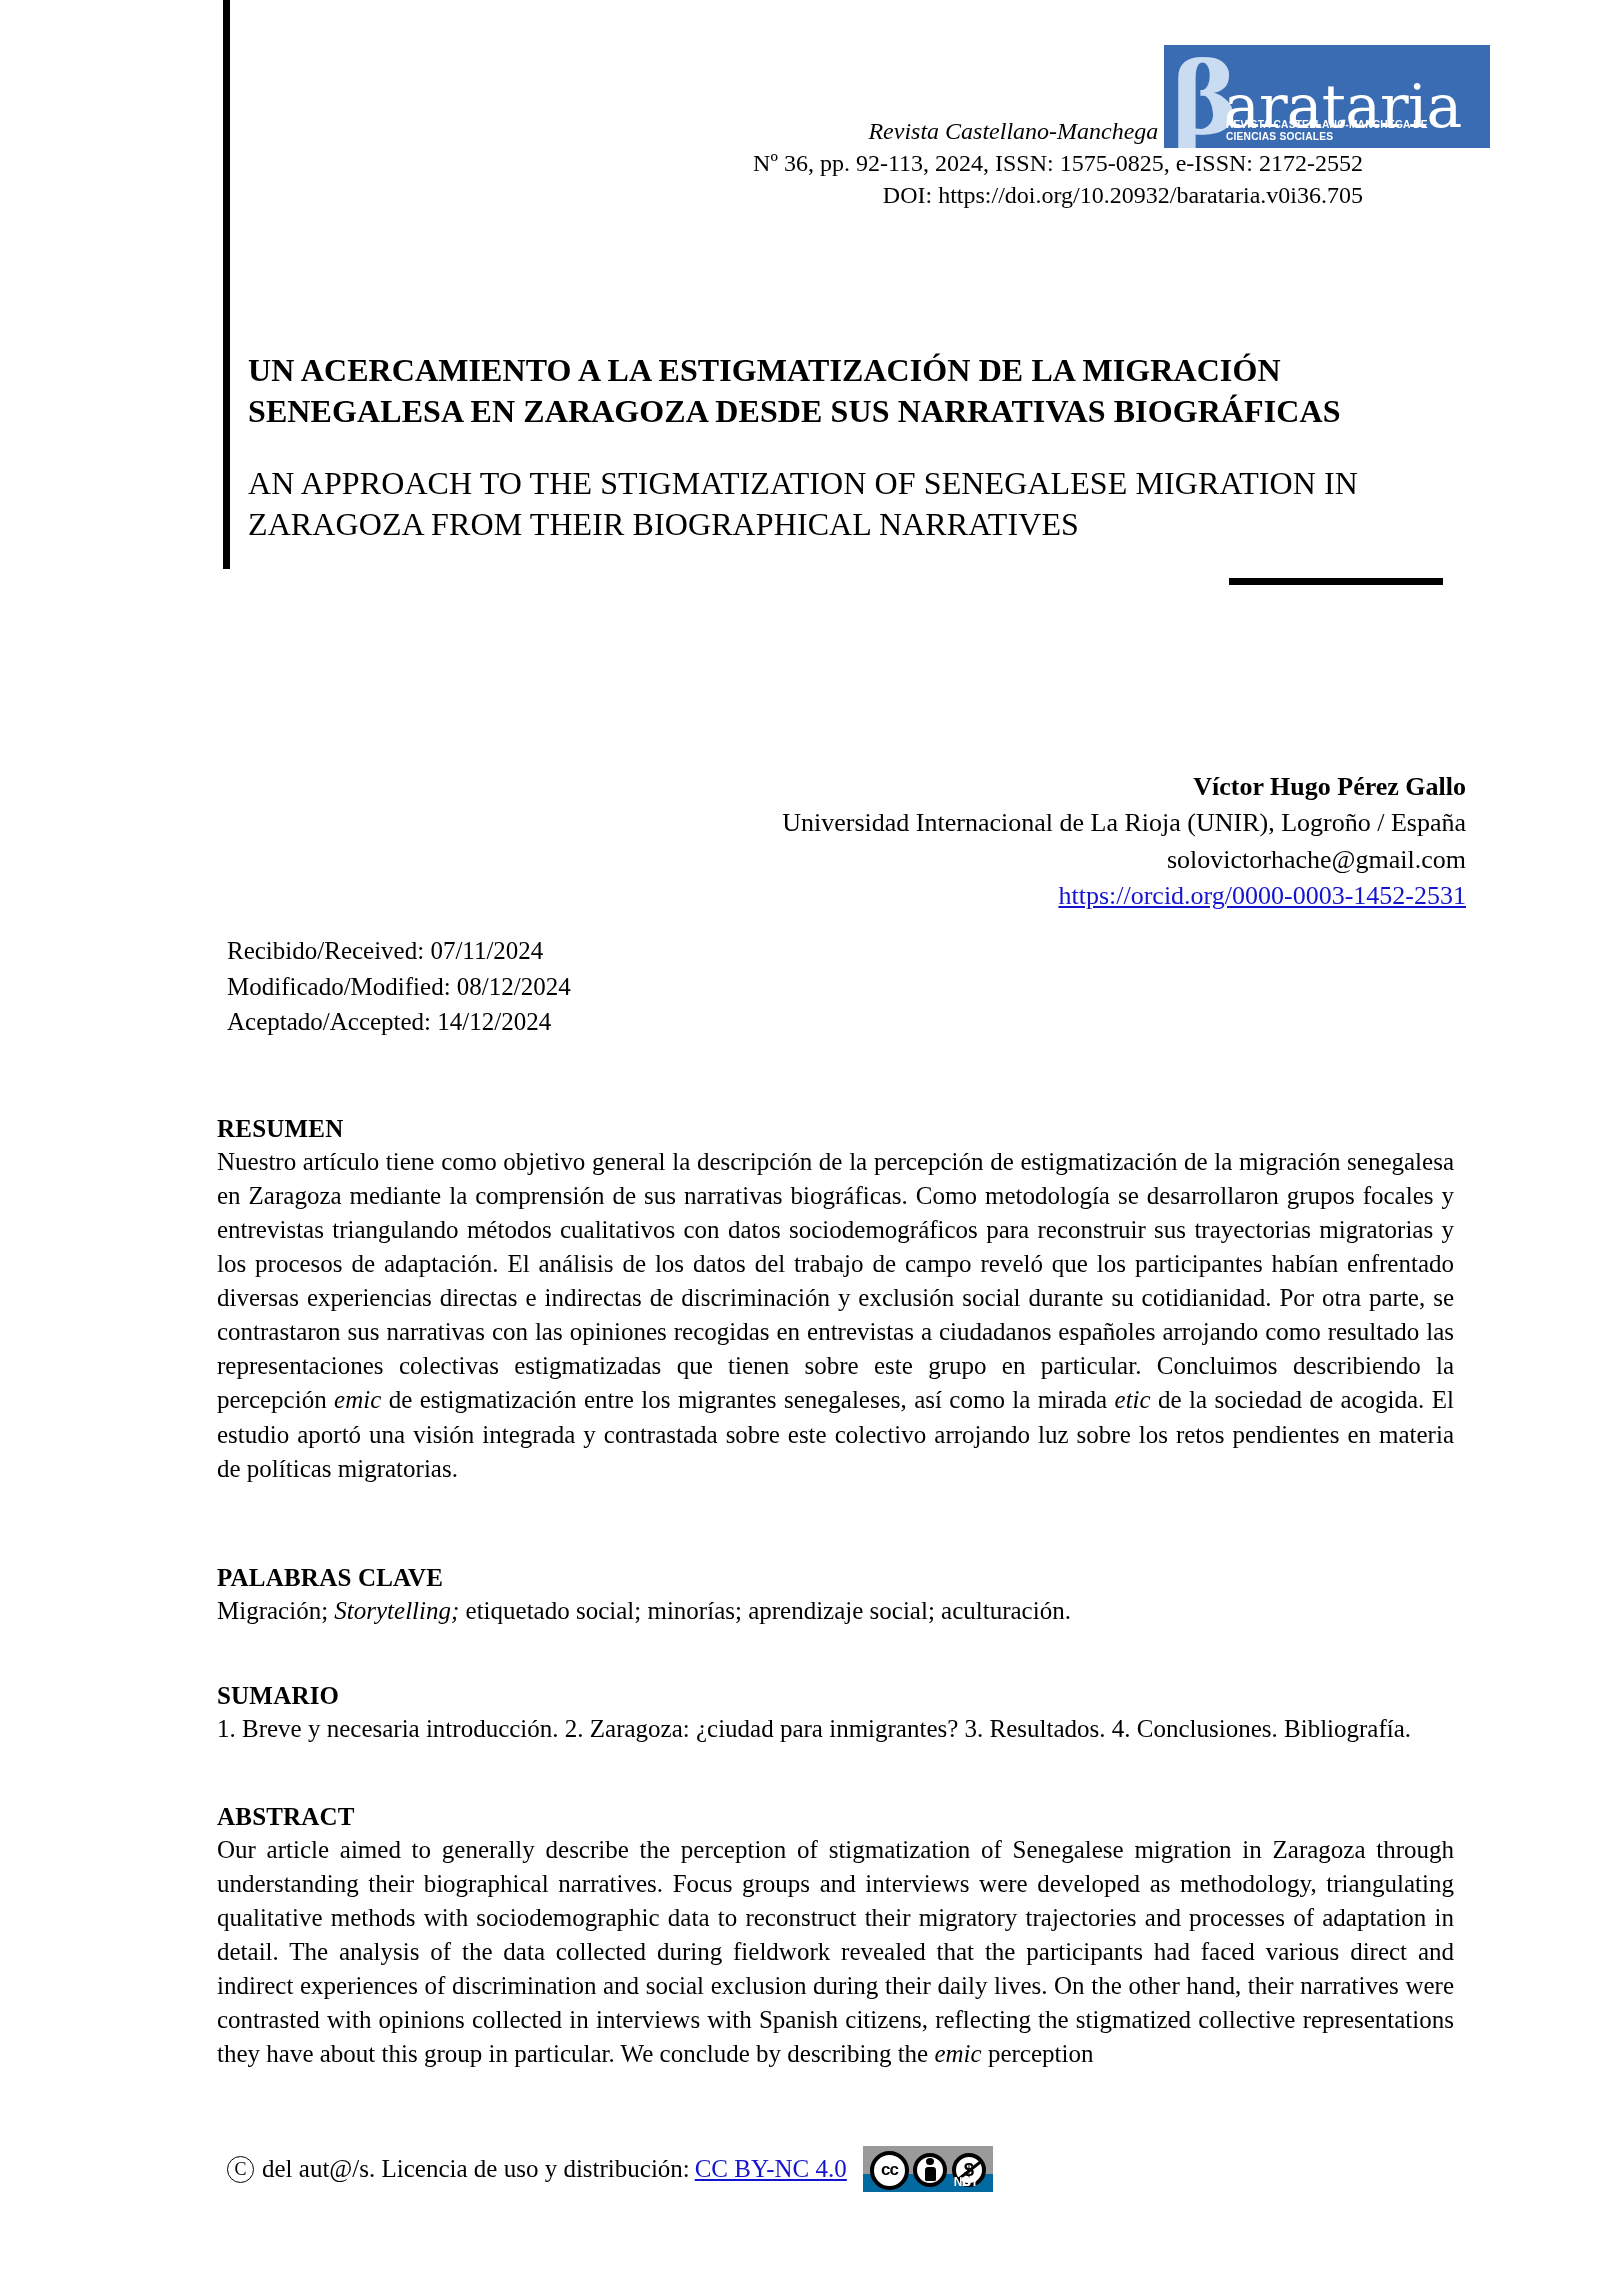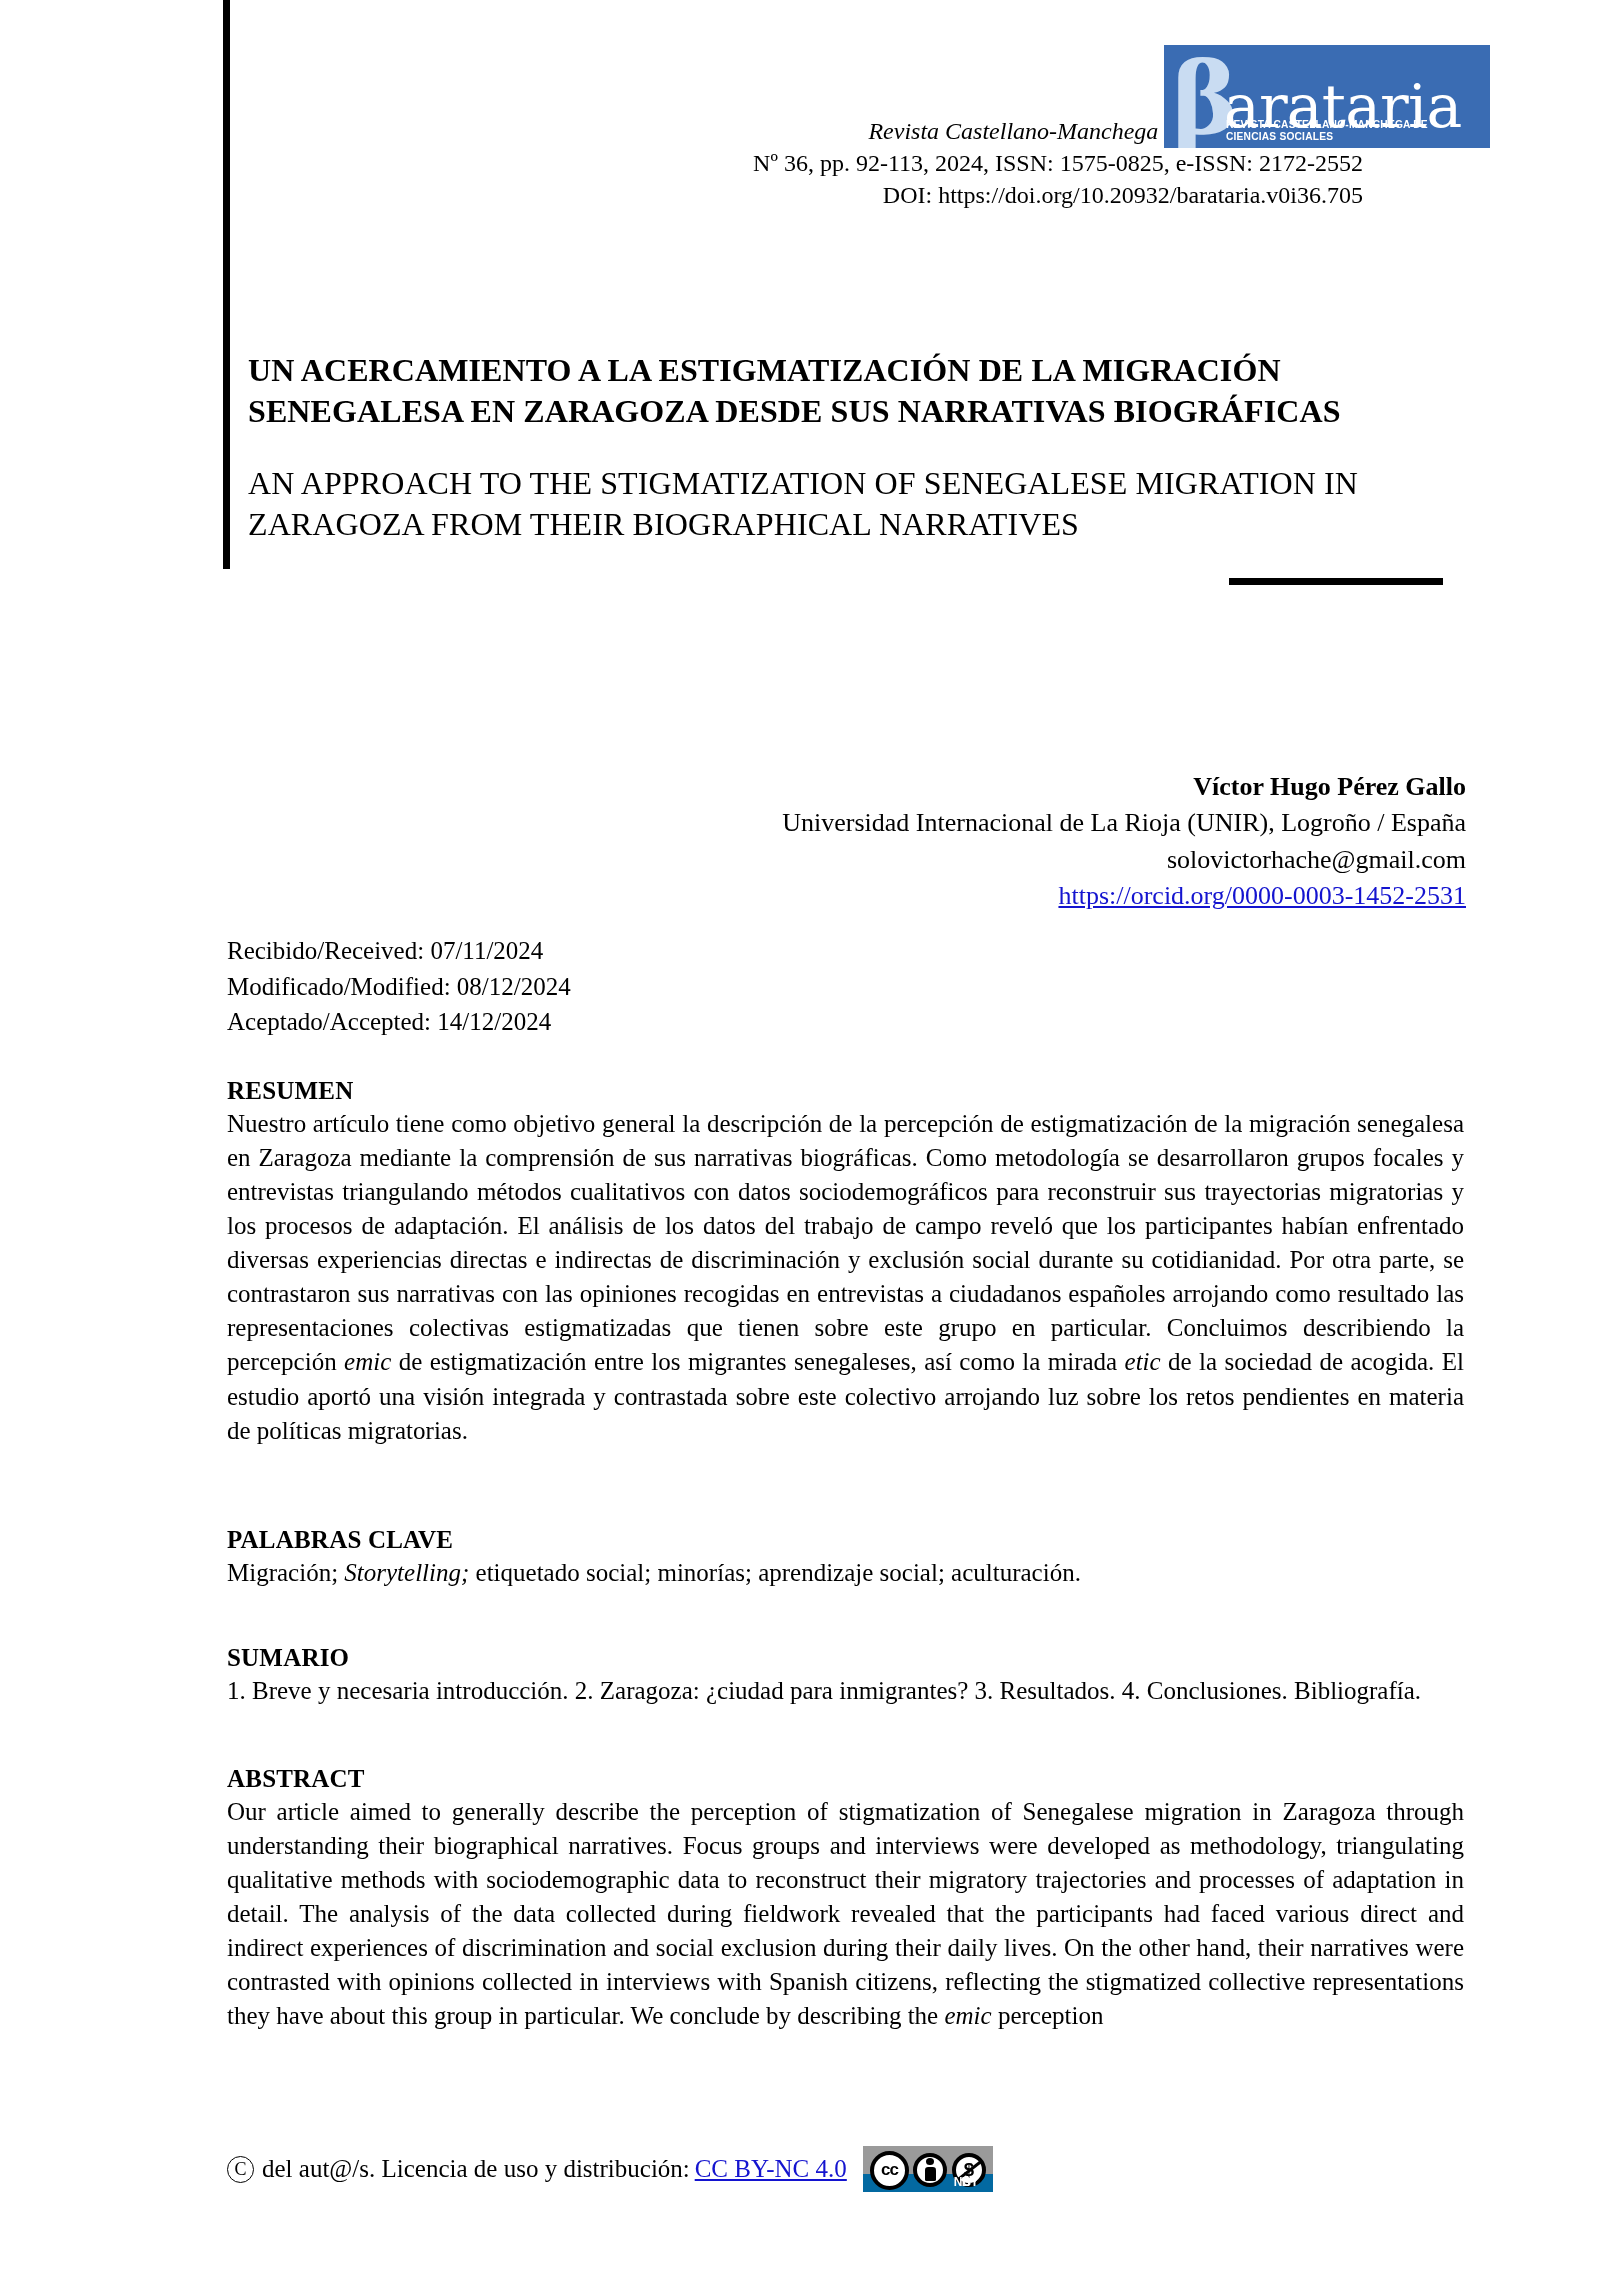--- a/index.html
+++ b/index.html
@@ -155,22 +155,23 @@
     position: absolute;
     left: 227px;
     top: 933px;
     font-size: 25px;
     line-height: 1.42;
   }
 
   
   .section {
     position: absolute;
-    left: 227px;
+    left: 217px;
     width: 1237px;
+    margin-top: 38px;
   }
   .section-heading {
     font-size: 25px;
     font-weight: 700;
     letter-spacing: 0.2px;
     margin-bottom: 1.6px;
   }
   .section-body {
     font-size: 25px;
     line-height: 1.365;

